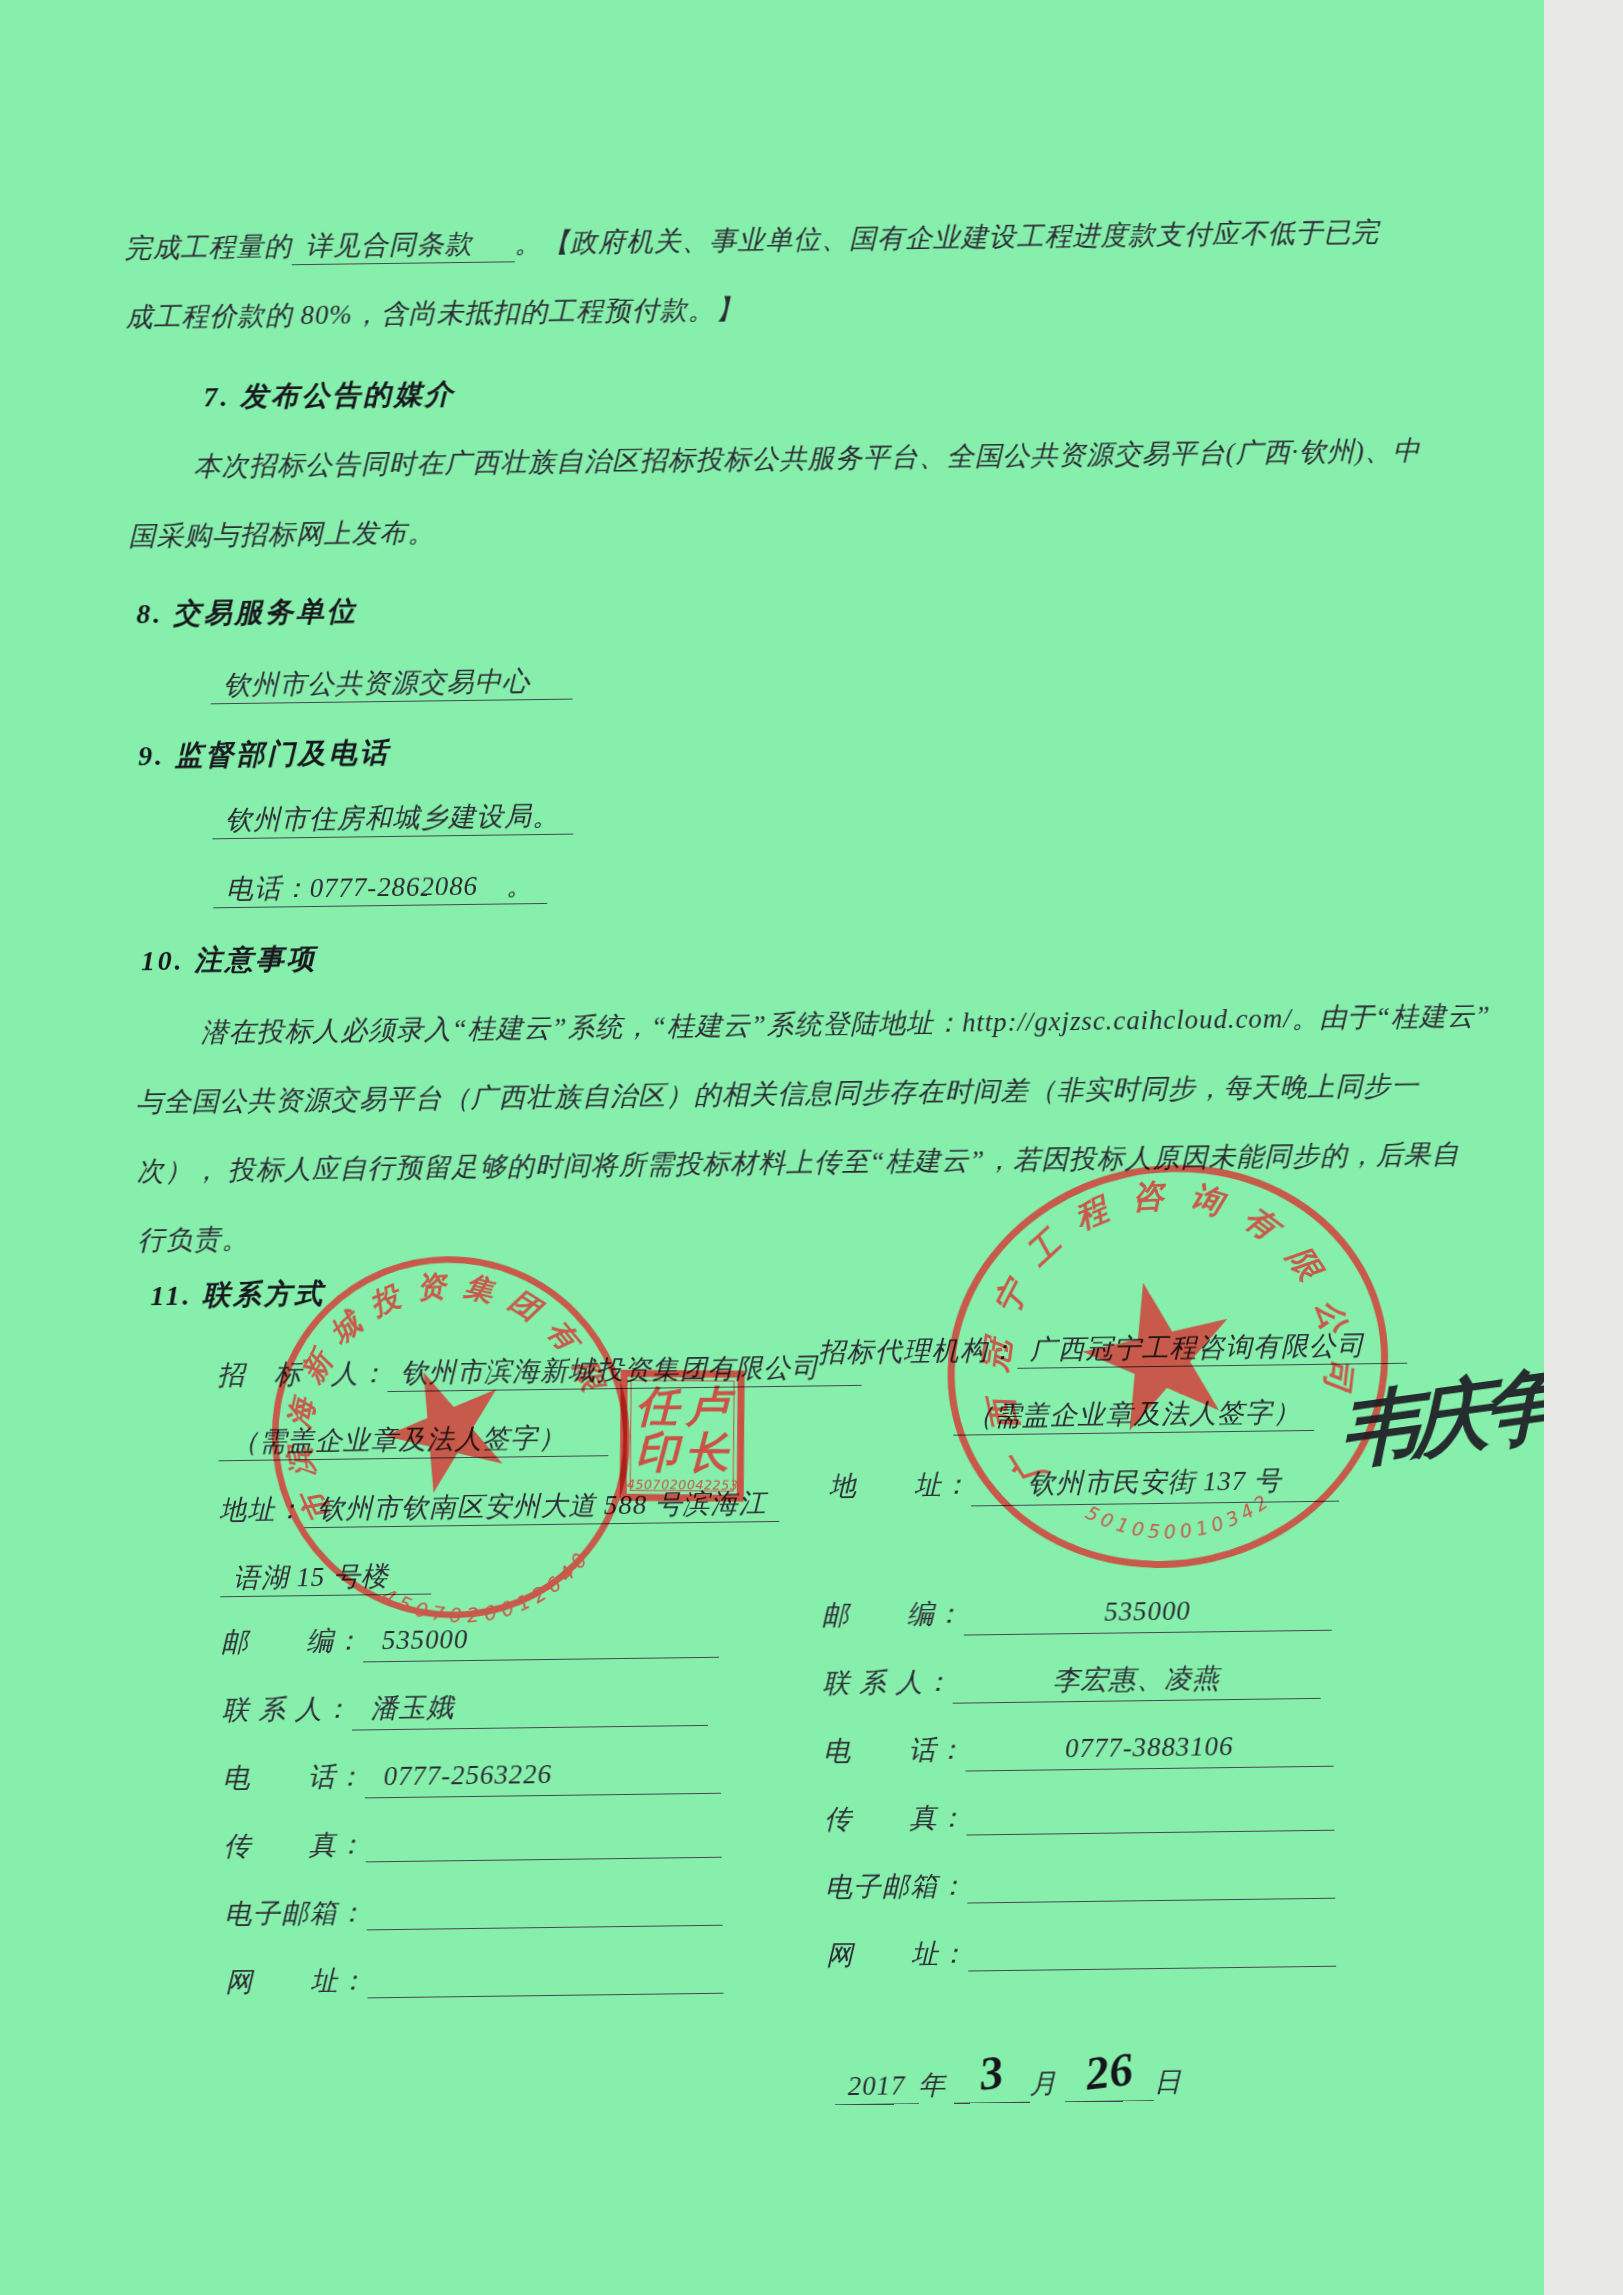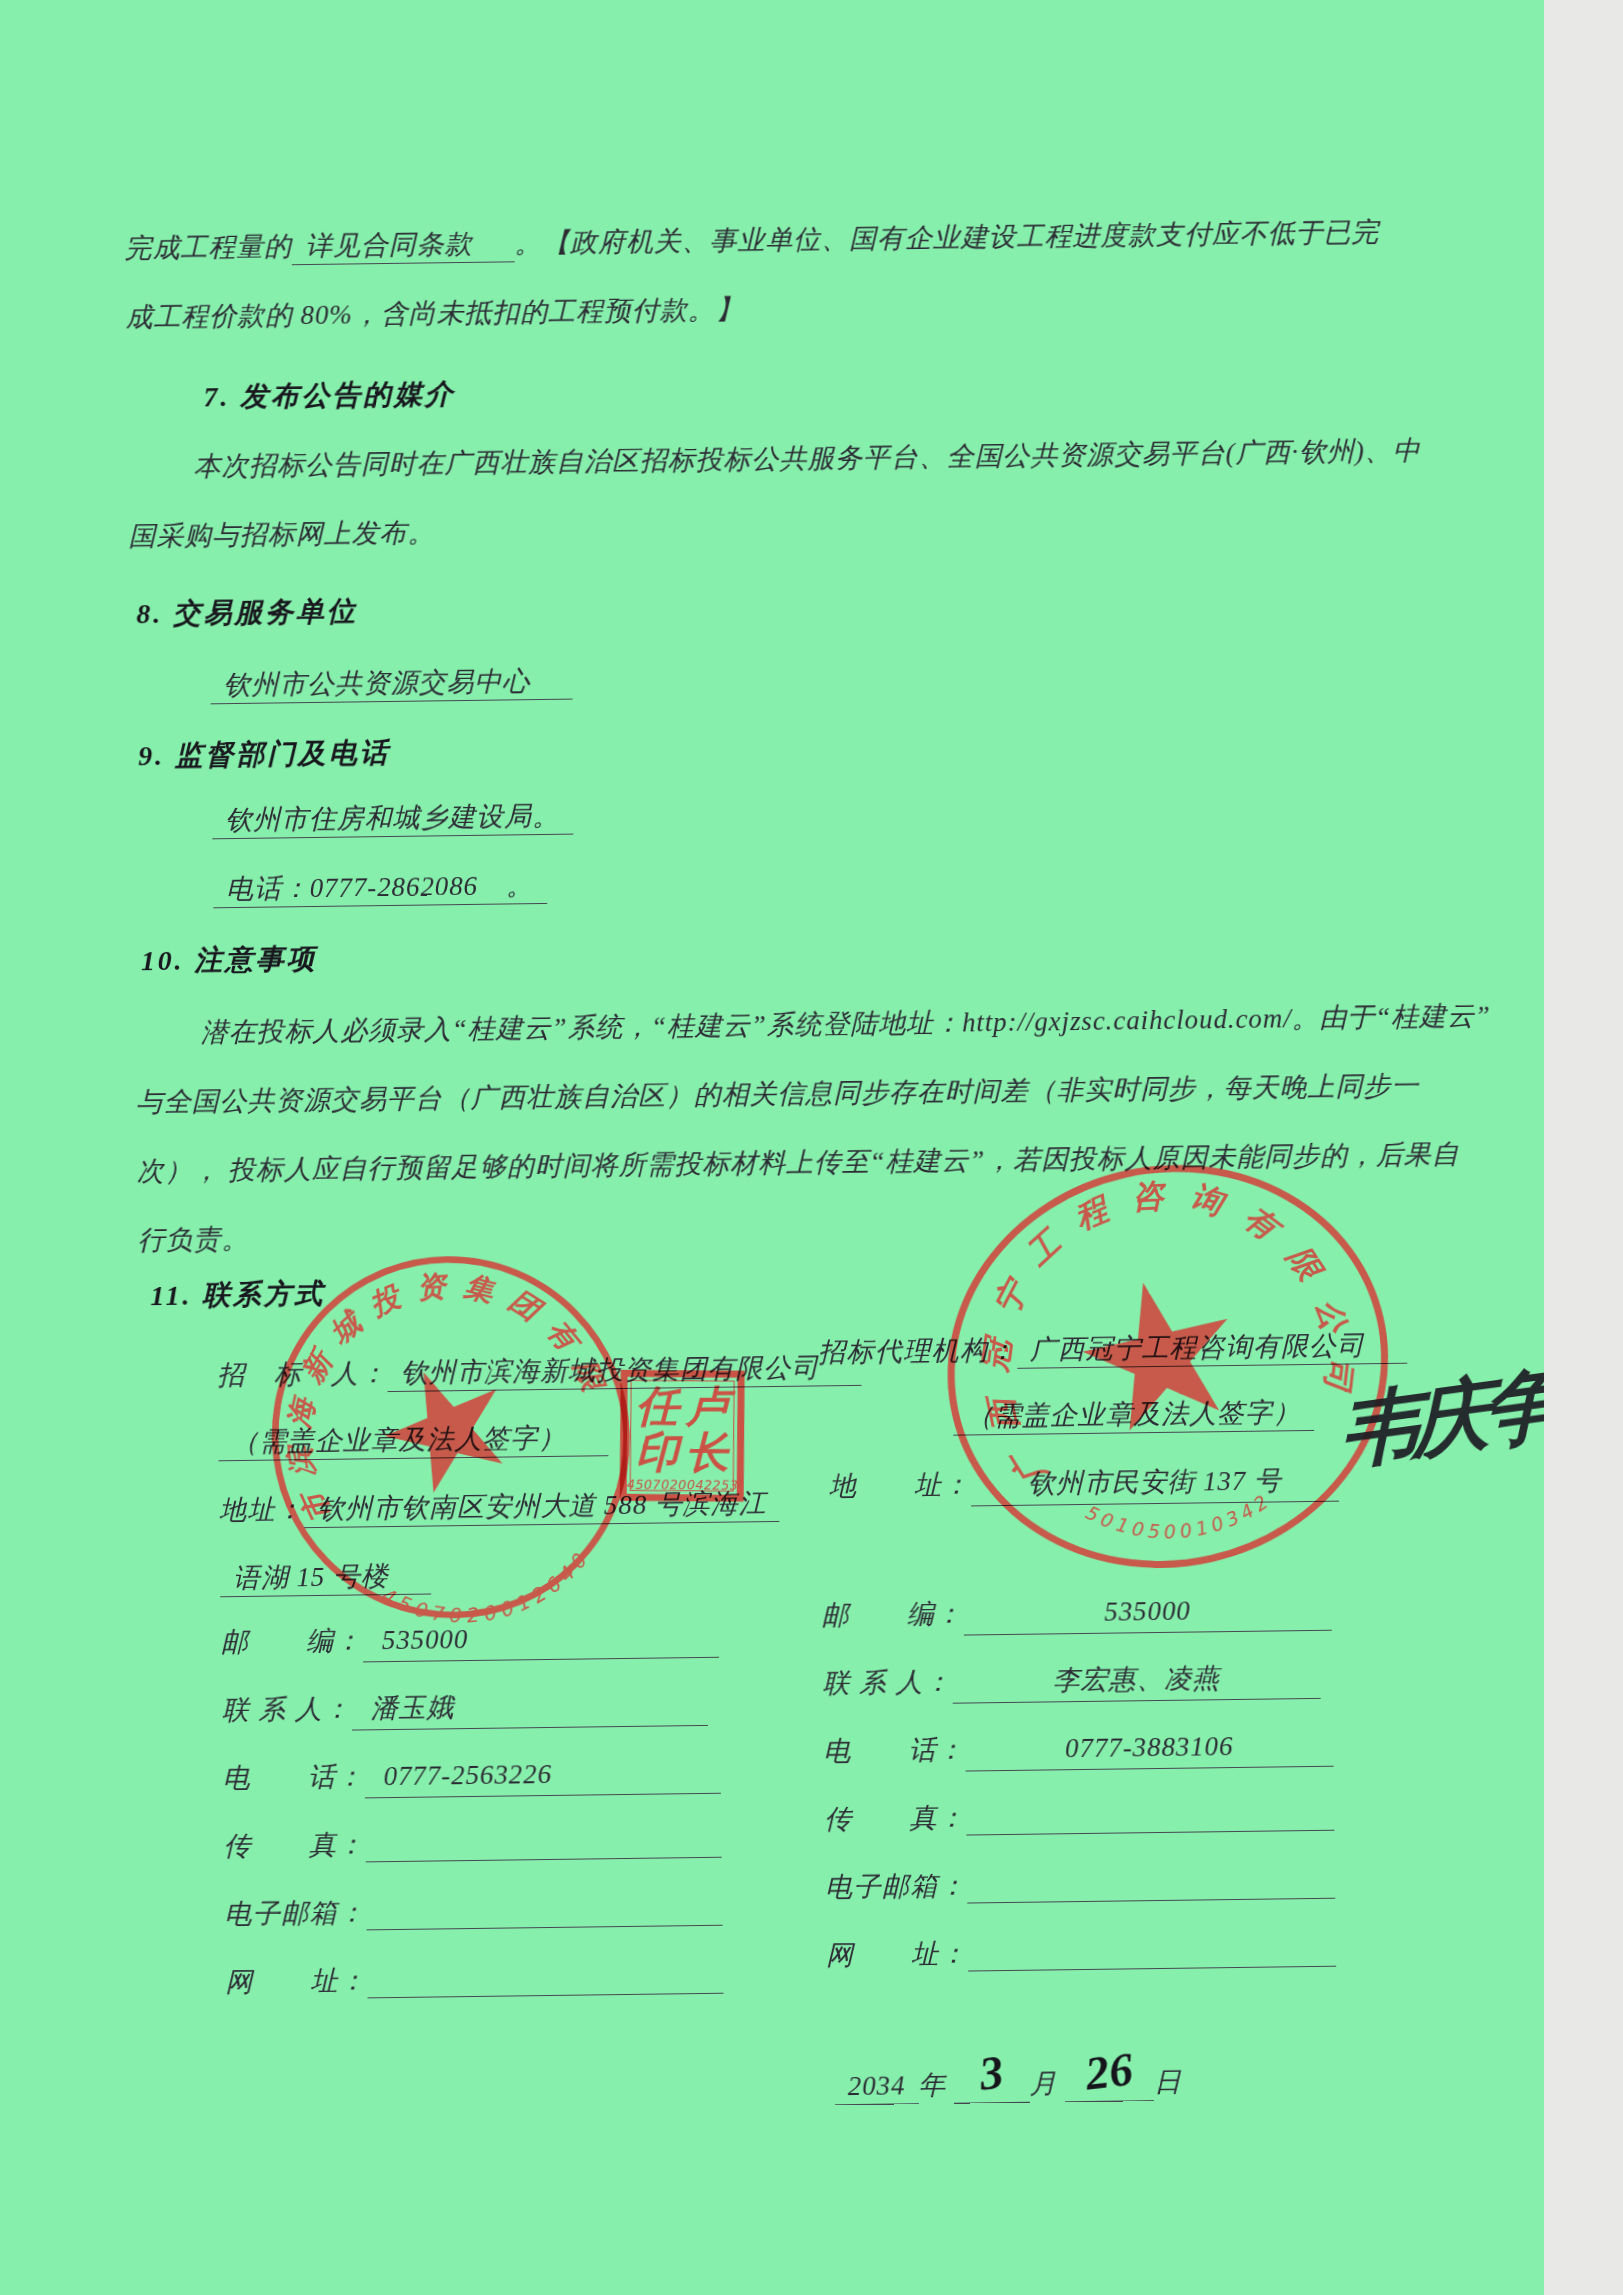--- a/index.html
+++ b/index.html
@@ -91,21 +91,21 @@
     <div class="abs" style="left:947px; top:1403px;"><span class="u">（需盖企业章及法人签字）</span></div>
     <div class="abs" style="left:822px; top:1471px;"><span class="label">地　　址：</span><span class="val-r">钦州市民安街 137 号</span></div>
     <div class="abs" style="left:813px; top:1600px;"><span class="label">邮　　编：</span><span class="val-r">535000</span></div>
     <div class="abs" style="left:813px; top:1668px;"><span class="label">联  系  人：</span><span class="val-r">李宏惠、凌燕</span></div>
     <div class="abs" style="left:813px; top:1736px;"><span class="label">电　　话：</span><span class="val-r">0777-3883106</span></div>
     <div class="abs" style="left:813px; top:1804px;"><span class="label">传　　真：</span><span class="blank blank-r"></span></div>
     <div class="abs" style="left:813px; top:1872px;"><span class="label">电子邮箱：</span><span class="blank blank-r"></span></div>
     <div class="abs" style="left:813px; top:1940px;"><span class="label">网　　址：</span><span class="blank blank-r"></span></div>
 
     <div class="abs" style="left:820px; top:2051px;">
-      <span class="u">2034</span><span>年</span>
+      <span class="u">2017</span><span>年</span>
       <span class="u" style="padding:0 26px 2.8px 26px;"><span class="hand">3</span></span><span>月</span>
       <span class="u" style="padding:0 21px 2.8px 21px;"><span class="hand">26</span></span><span>日</span>
     </div>
 
     <div class="seal" style="left:257px; top:1242px; transform:rotate(-22deg);">
       <svg width="377" height="384" viewBox="0 0 800 815">
         <defs>
           <path id="p-l-ring" d="M 118.1 507.6 A 300 300 0 1 1 681.9 507.6" fill="none"></path>
           <path id="p-l-code" d="M 88 590 A 335 335 0 0 0 712 590" fill="none"></path>
         </defs>

